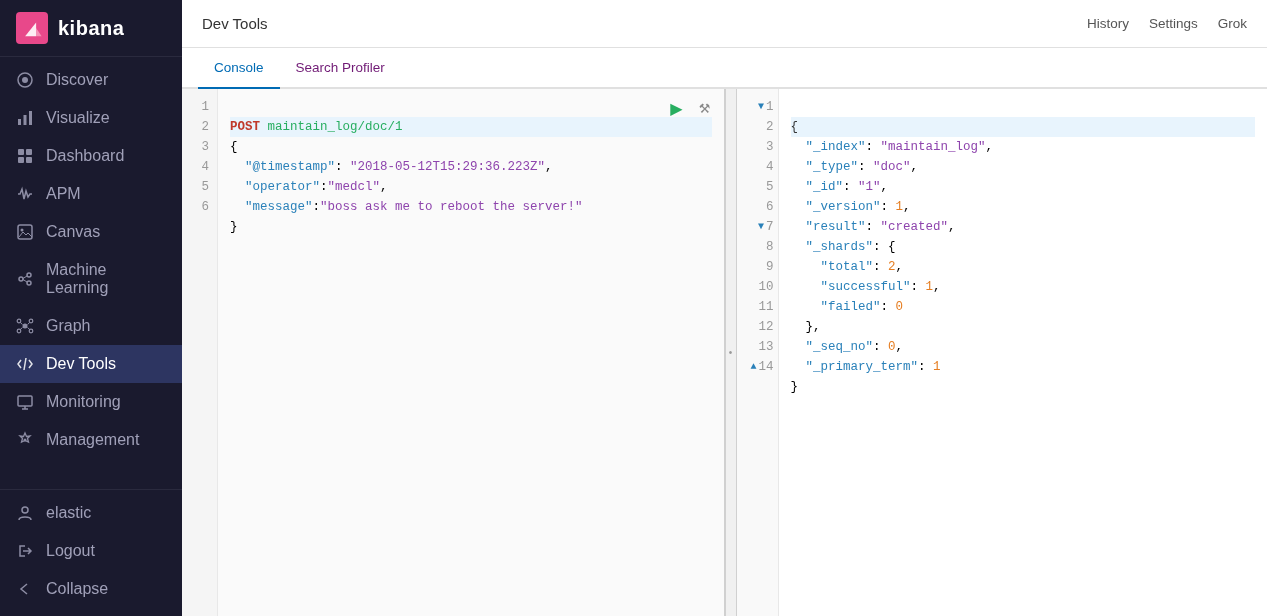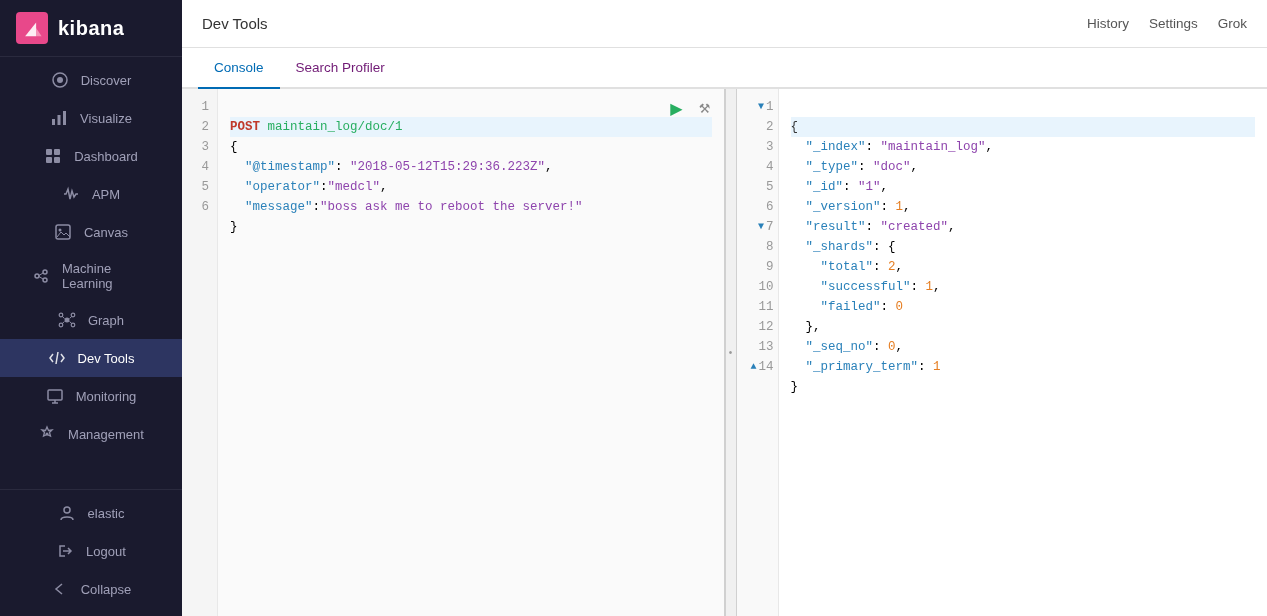--- a/index.html
+++ b/index.html
@@ -31,27 +31,26 @@
       display: flex; align-items: center; justify-content: center;
       flex-shrink: 0;
     }
     .logo-icon svg { width: 22px; height: 22px; }
     .logo-text { color: #fff; font-size: 20px; font-weight: 600; letter-spacing: 0.5px; }
 
     .sidebar-nav { flex: 1; overflow-y: auto; padding: 4px 0; }
     .nav-item {
       display: flex;
       align-items: center;
-      padding: 10px 32px;
+      padding: 10px 16px;
       gap: 12px;
       cursor: pointer;
       color: #a0a0b8;
-      font-size: 13px;
+      font-size: 16px;
       transition: background 0.15s;
-      justify-content: center;
     }
     .nav-item.active { background: #2d3561; color: #fff; }
     .nav-item .nav-icon { width: 18px; height: 18px; flex-shrink: 0; opacity: 0.85; }
 
     .sidebar-bottom { padding: 4px 0 8px; border-top: 1px solid #2a2a3e; }
 
     
     .main {
       flex: 1;
       display: flex;

